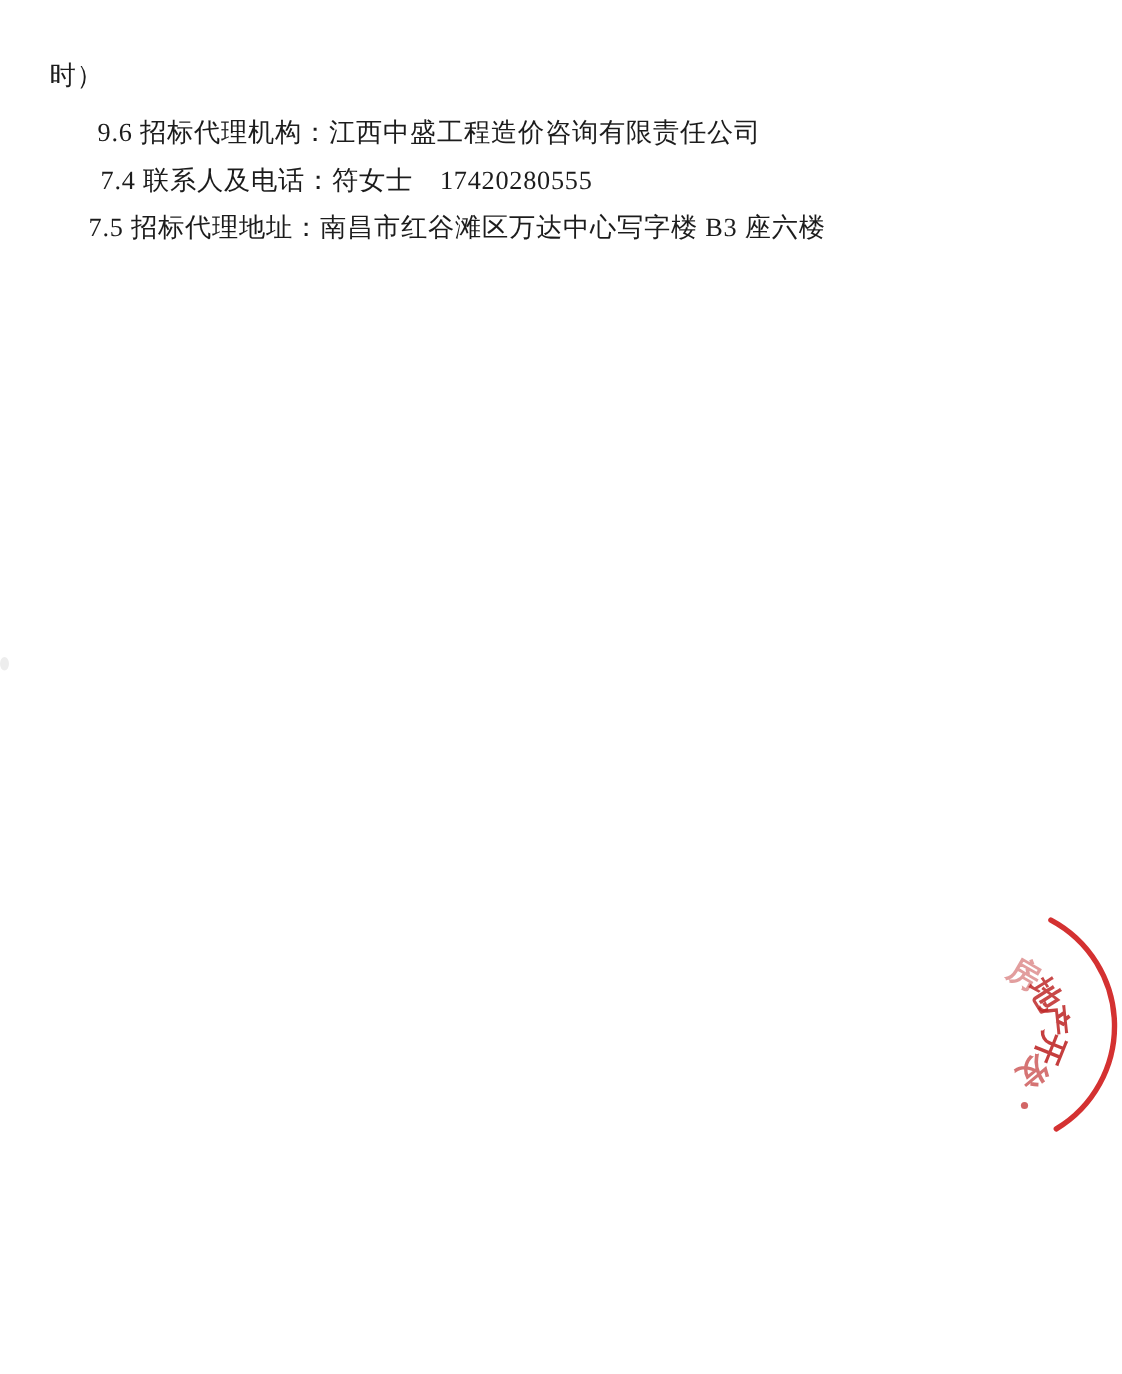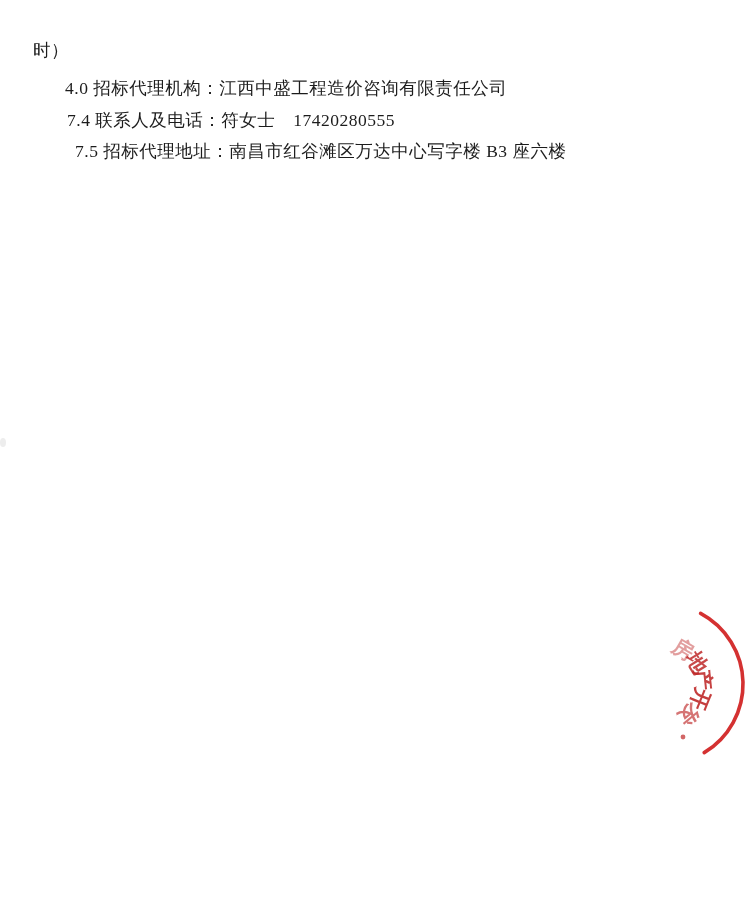--- a/index.html
+++ b/index.html
@@ -20,21 +20,21 @@
     position: absolute;
     white-space: pre;
     font-size: 17.5px;
     line-height: 1;
     color: #1c1c1c;
     letter-spacing: 0.5px;
   }
   .line-time      { left: 33px; top: 42px; }
   .line-7-3       { left: 65px; top: 80px; }
   .line-7-4       { left: 67px; top: 112px; }
-  .line-7-5       { left: 75px; top: 143px; font-family: Liberation Serif, serif; }
+  .line-7-5       { left: 59px; top: 143px; font-family: Liberation Serif, serif; }
   .edge-smudge {
     position: absolute;
     left: 0px;
     top: 438px;
     width: 6px;
     height: 9px;
     background: #ededed;
     border-radius: 50%;
   }
   .stamp-svg {
@@ -49,21 +49,21 @@
     font-weight: bold;
   }
 </style>
 </head>
 <body>
 
 <div class="page">
 
   <div class="doc-line line-time">时）</div>
 
-  <div class="doc-line line-7-3">4.0 招标代理机构：江西中盛工程造价咨询有限责任公司</div>
+  <div class="doc-line line-7-3">9.6 招标代理机构：江西中盛工程造价咨询有限责任公司</div>
 
   <div class="doc-line line-7-4">7.4 联系人及电话：符女士　17420280555</div>
 
   <div class="doc-line line-7-5">7.5 招标代理地址：南昌市红谷滩区万达中心写字楼 B3 座六楼</div>
 
   <div class="edge-smudge"></div>
 
   <svg class="stamp-svg" viewBox="575 575 173 220" xmlns="http://www.w3.org/2000/svg">
 
     <path d="M 700.6 613.4 A 80 80 0 0 1 704.2 752.6" fill="none" stroke="#d01f1f" stroke-width="3.6" stroke-linecap="round" opacity="0.92"></path>

